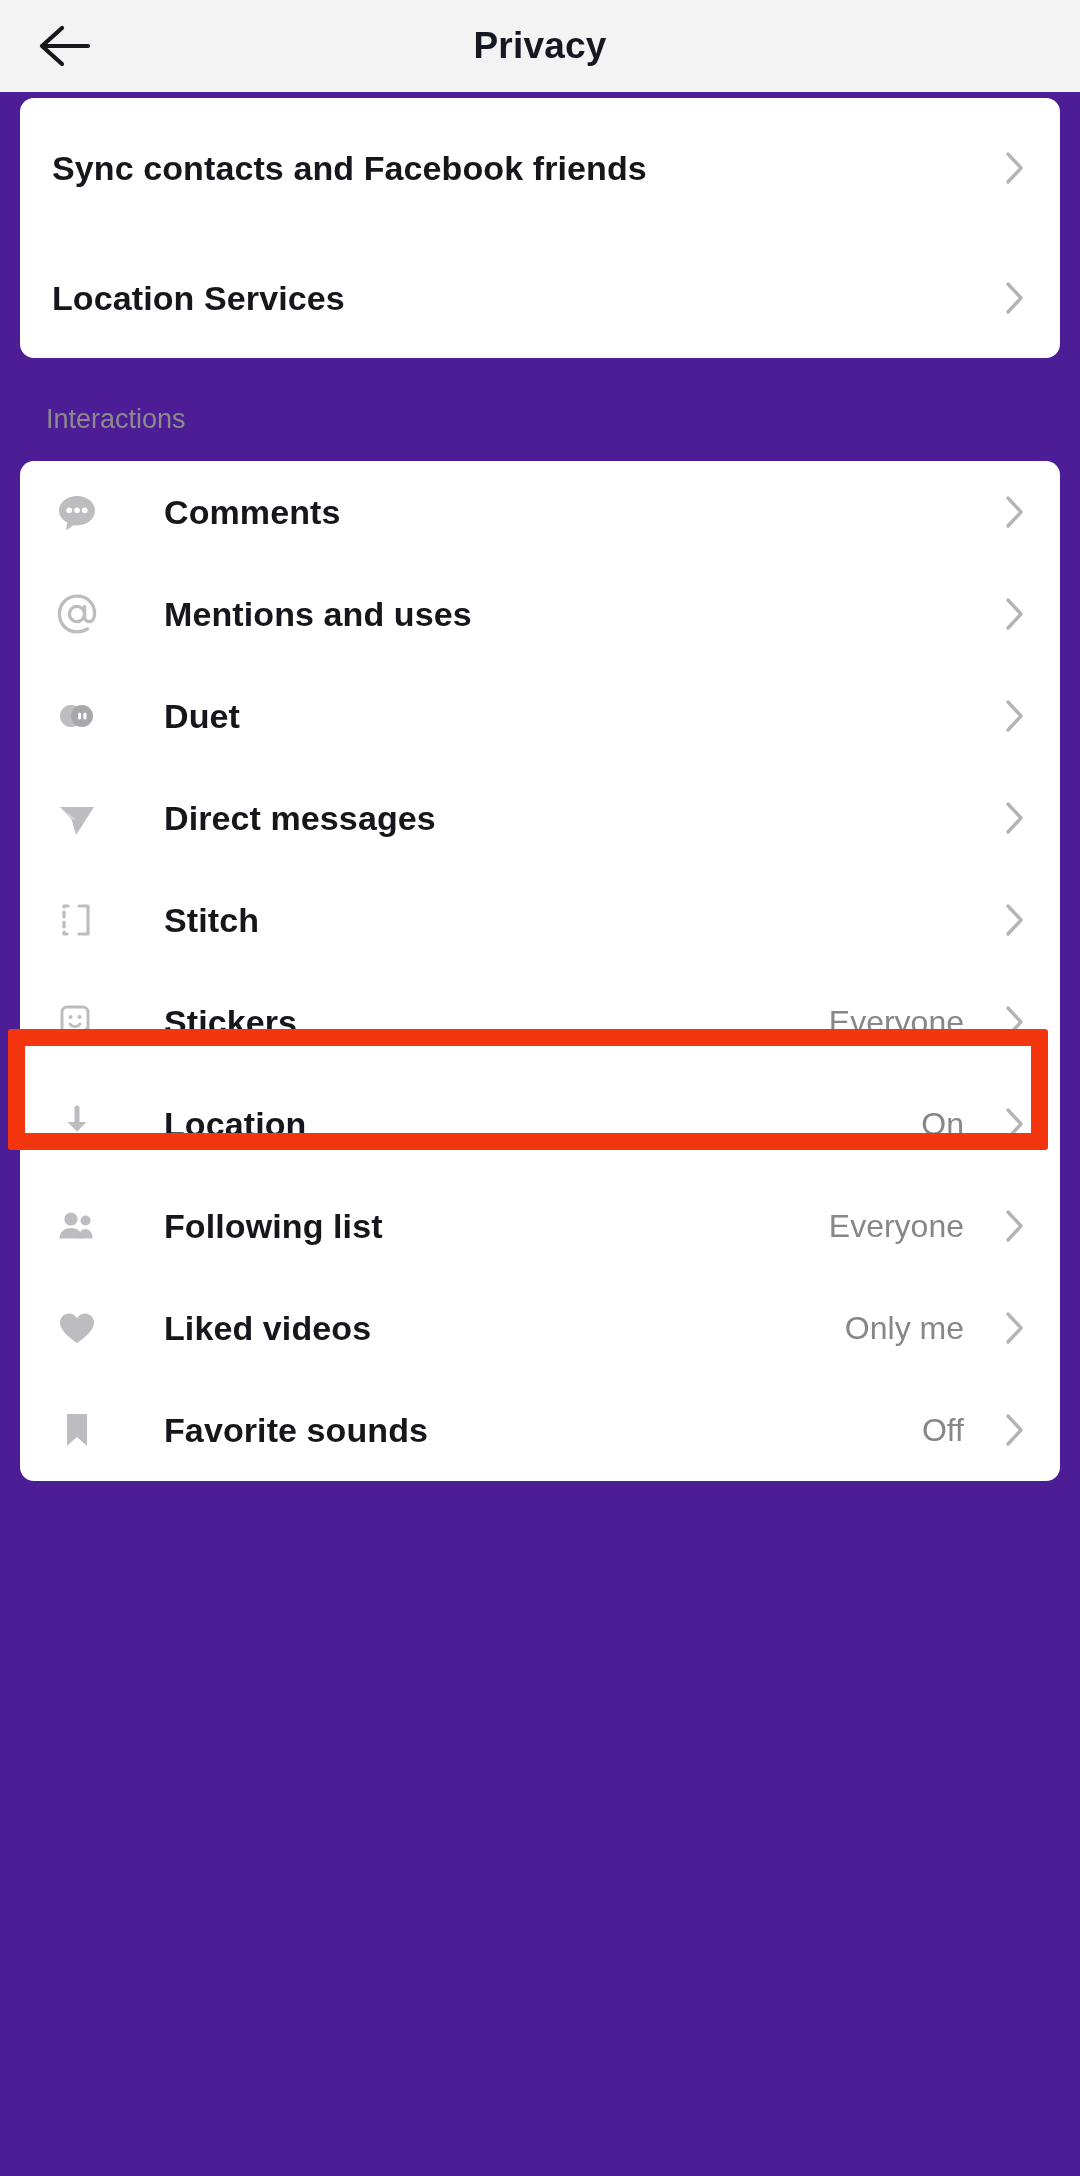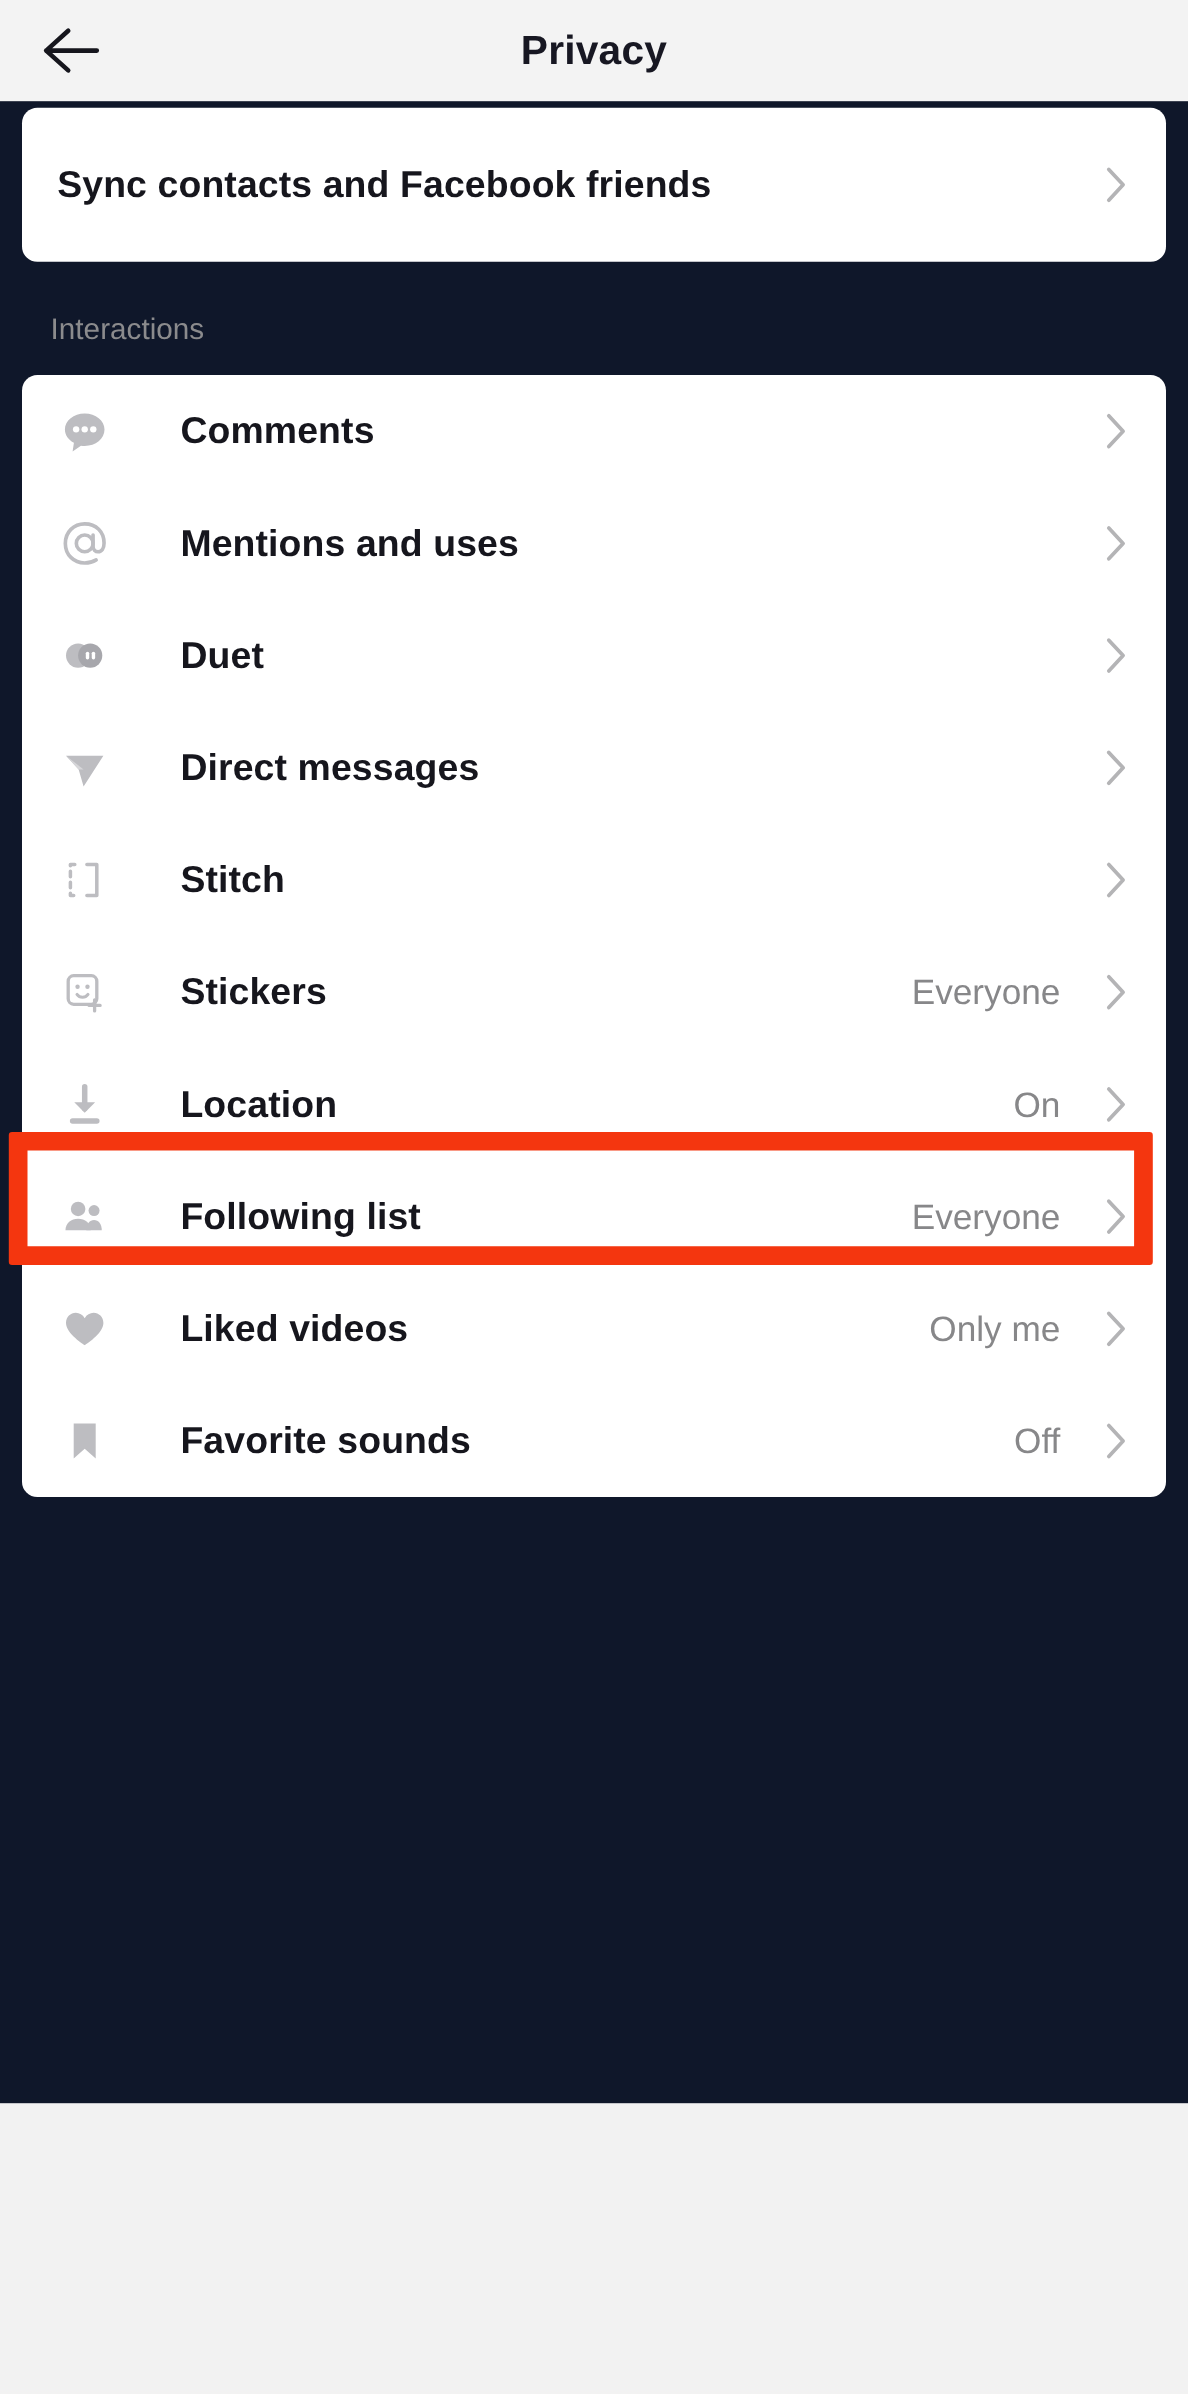--- a/index.html
+++ b/index.html
@@ -8,22 +8,22 @@
     width: 1080px;
     height: 2176px;
     background: #f2f2f2;
     font-family: "Liberation Sans", sans-serif;
     -webkit-font-smoothing: antialiased;
   }
 
   .screen {
     position: relative;
     width: 1080px;
-    height: 1912px;
-    background: #0f172a;
+    height: 2176px;
+    background: #4c1d95;
     overflow: hidden;
   }
 
   
   .header {
     position: relative;
     height: 92px;
     display: flex;
     align-items: center;
     justify-content: center;
@@ -154,20 +154,28 @@
 
     <div class="row row-simple" style="min-height:140px;">
       <div class="row-label">Sync contacts and Facebook friends</div>
       <div class="chev">
         <svg width="20" height="34" viewBox="0 0 20 34">
           <path d="M3 3 L16 17 L3 31" fill="none" stroke="#b4b4b6" stroke-width="3.4" stroke-linecap="round" stroke-linejoin="round"></path>
         </svg>
       </div>
     </div>
 
+    <div class="row row-simple" style="min-height:120px;">
+      <div class="row-label">Location Services</div>
+      <div class="chev">
+        <svg width="20" height="34" viewBox="0 0 20 34">
+          <path d="M3 3 L16 17 L3 31" fill="none" stroke="#b4b4b6" stroke-width="3.4" stroke-linecap="round" stroke-linejoin="round"></path>
+        </svg>
+      </div>
+    </div>
 
 
   </div>
 
   <div class="section-title">Interactions</div>
 
   <div class="card">
 
     <div class="row">
       <div class="row-icon">

